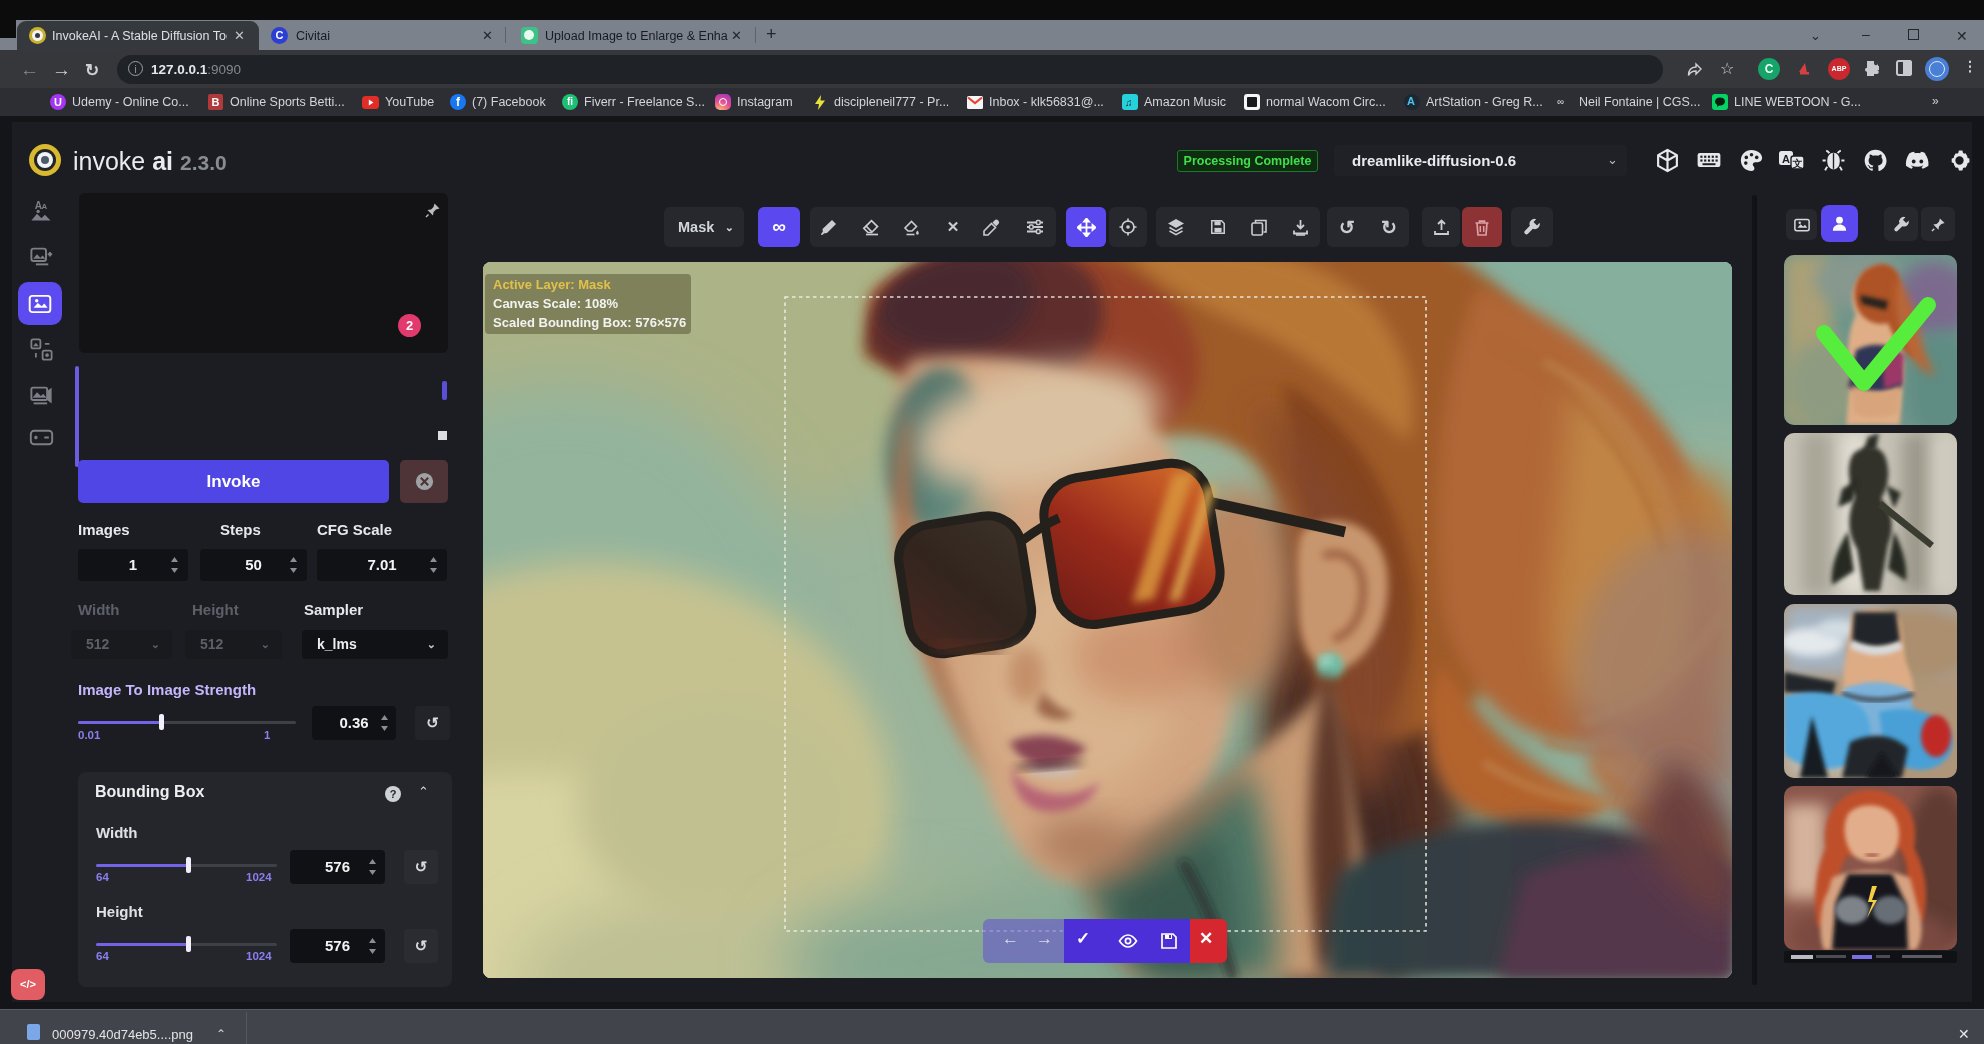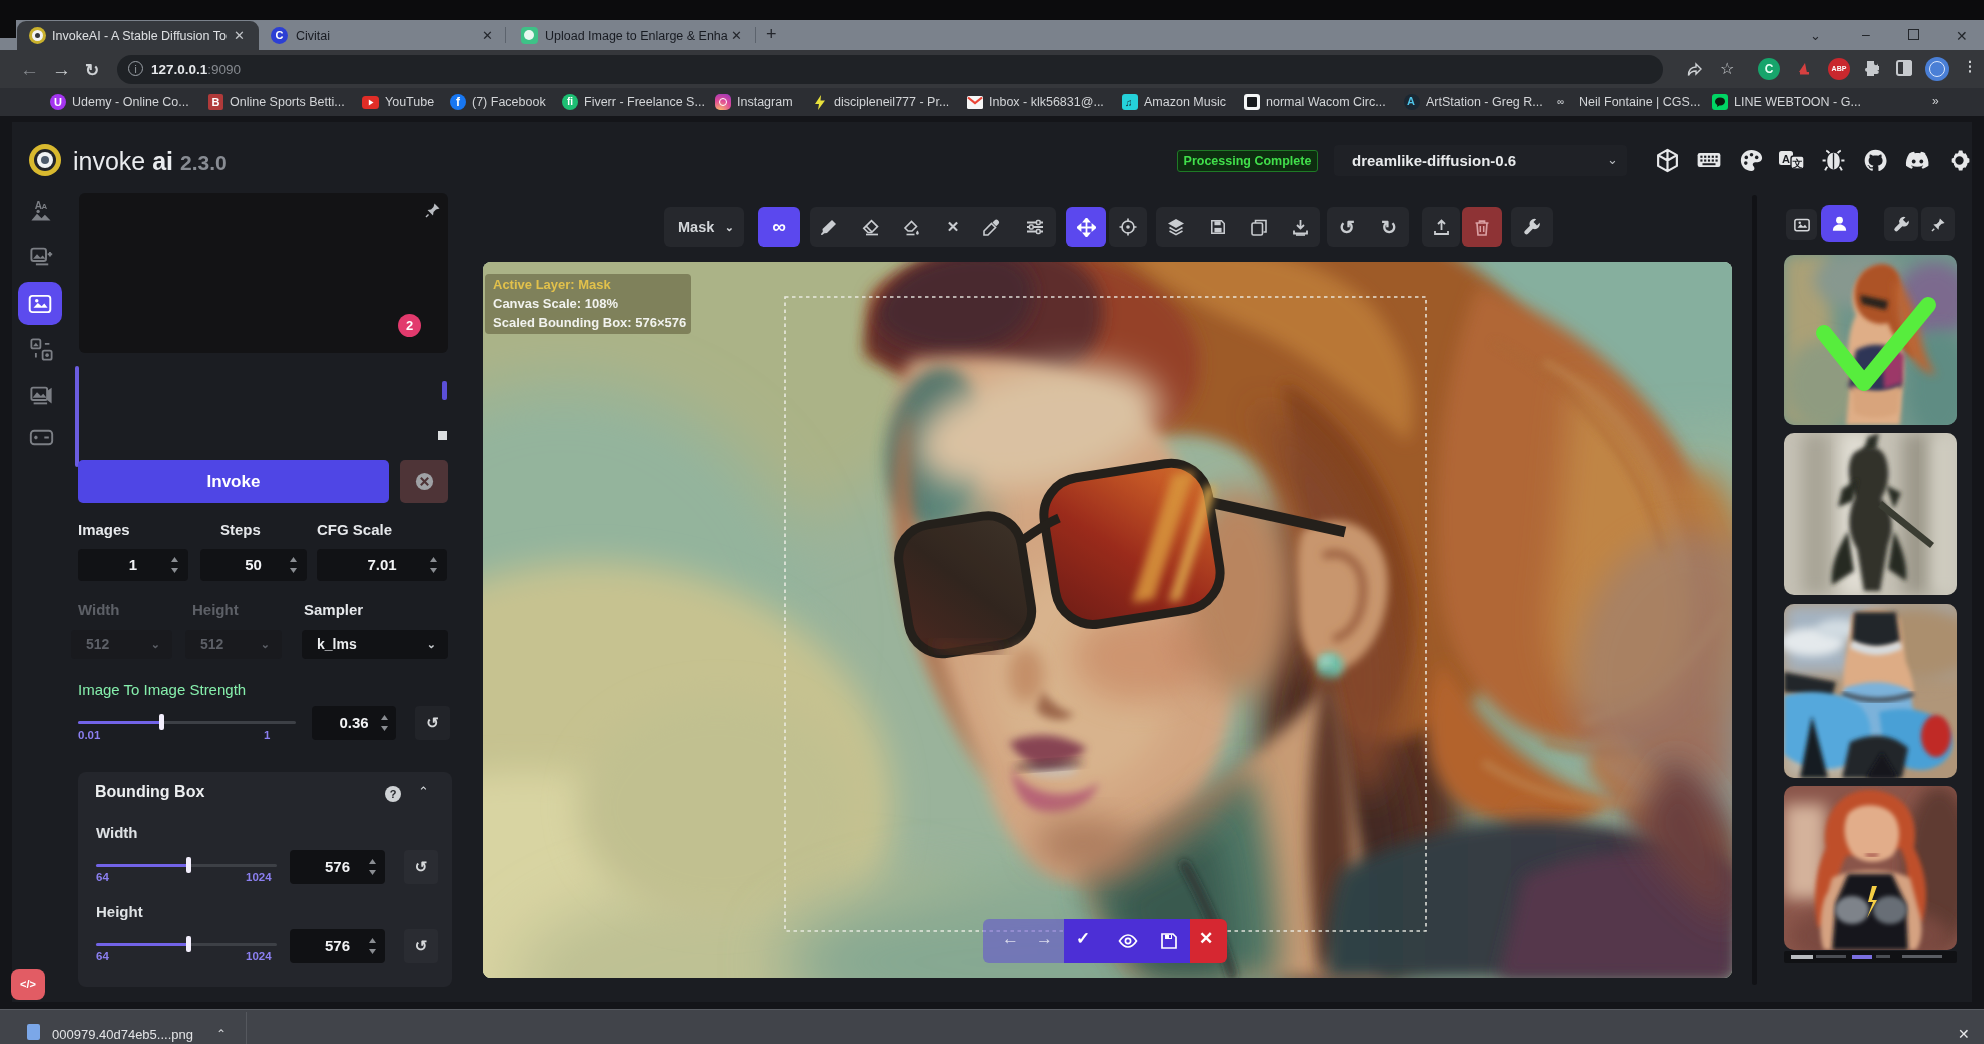--- a/index.html
+++ b/index.html
@@ -304,21 +304,21 @@
         <path d="M4.5 1 L8 6 H1z" fill="#8a8d92"></path>
         <path d="M4.5 17 L1 12 H8z" fill="#8a8d92"></path>
       </svg>
     </div>
   <div class="abs" style="left:78px;top:601px;color:#5d6067;font-size:15px;font-weight:bold;">Width</div>
   <div class="abs" style="left:192px;top:601px;color:#5d6067;font-size:15px;font-weight:bold;">Height</div>
   <div class="abs" style="left:304px;top:601px;color:#e6e8eb;font-size:15px;font-weight:bold;">Sampler</div>
   <div class="abs" style="left:71px;top:630px;width:101px;height:29px;background:#191a1e;border-radius:4px;color:#5d6067;font-size:14px;font-weight:bold;line-height:29px;"><span style="margin-left:15px;">512</span><span style="position:absolute;right:12px;font-size:11px;">⌄</span></div>
   <div class="abs" style="left:185px;top:630px;width:97px;height:29px;background:#191a1e;border-radius:4px;color:#5d6067;font-size:14px;font-weight:bold;line-height:29px;"><span style="margin-left:15px;">512</span><span style="position:absolute;right:12px;font-size:11px;">⌄</span></div>
   <div class="abs" style="left:302px;top:630px;width:146px;height:29px;background:#111215;border-radius:4px;color:#eceef0;font-size:14px;font-weight:bold;line-height:29px;"><span style="margin-left:15px;">k_lms</span><span style="position:absolute;right:12px;font-size:11px;color:#c8cbcf;">⌄</span></div>
-  <div class="abs" style="left:78px;top:681px;color:#86efac;font-size:15px;font-weight:normal;">Image To Image Strength</div>
+  <div class="abs" style="left:78px;top:681px;color:#c4b5fd;font-size:15px;font-weight:bold;">Image To Image Strength</div>
   <div class="abs" style="left:78px;top:721px;width:218px;height:3px;background:#3d4046;border-radius:2px;"></div>
   <div class="abs" style="left:78px;top:721px;width:85px;height:3px;background:#7263e8;border-radius:2px;"></div>
   <div class="abs" style="left:159px;top:714px;width:5px;height:16px;background:#f2eefc;border-radius:2px;"></div>
   <div class="abs" style="left:78px;top:729px;color:#8b7ff0;font-size:11.5px;font-weight:bold;">0.01</div>
   <div class="abs" style="left:264px;top:729px;color:#8b7ff0;font-size:11.5px;font-weight:bold;">1</div>
   <div class="abs" style="left:312px;top:706px;width:84px;height:34px;background:#101114;border-radius:4px;color:#f2f3f5;font-size:15px;font-weight:bold;text-align:center;line-height:34px;">0.36</div>
   <div class="abs ico" style="left:376px;top:706px;width:16px;height:34px;">
       <svg width="9" height="18" viewBox="0 0 9 18">
         <path d="M4.5 1 L8 6 H1z" fill="#8a8d92"></path>
         <path d="M4.5 17 L1 12 H8z" fill="#8a8d92"></path>

